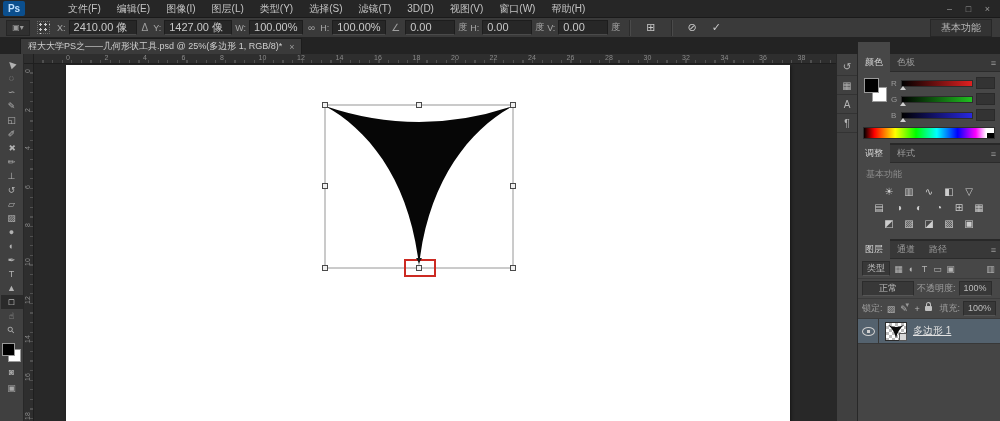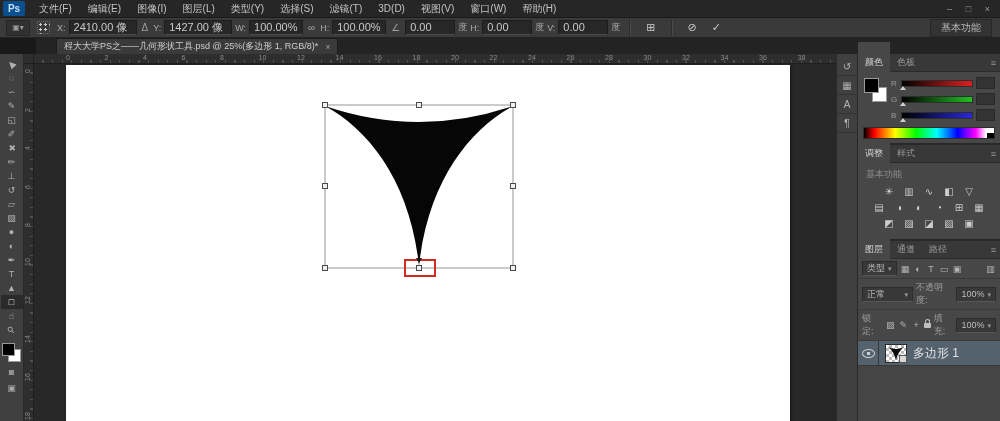--- a/index.html
+++ b/index.html
@@ -3,41 +3,41 @@
 <meta charset="utf-8">
 <style>
   html,body{margin:0;padding:0;background:#191919;}
   body{width:1000px;height:421px;overflow:hidden;font-family:"Liberation Sans","DejaVu Sans",sans-serif;
        -webkit-font-smoothing:antialiased;color:#c8c8c8;}
   .app{width:1000px;height:421px;display:flex;flex-direction:column;}
 
   
   .menubar{height:18px;background:#262626;display:flex;align-items:center;font-size:10px;color:#c4c4c4;flex:0 0 18px;border-bottom:1px solid #1a1a1a;box-sizing:border-box;}
   .pslogo{width:22px;height:15px;margin:0 6px 0 3px;background:#0b4f8e;color:#bfe0ff;font-weight:bold;font-size:10px;display:flex;align-items:center;justify-content:center;border-radius:2px;}
-  .menu-items{display:flex;height:100%;align-items:center;}
+  .menu-items{display:flex;height:100%;align-items:center;margin-left:29px;}
   .menu-item{padding:0 8px;cursor:default;line-height:18px;}
   .win-controls{margin-left:auto;display:flex;align-items:center;padding-right:4px;}
   .win-btn{width:17px;height:13px;display:flex;align-items:center;justify-content:center;color:#9a9a9a;font-size:9px;margin-left:2px;}
 
   
   .optionsbar{height:20px;flex:0 0 20px;background:#3a3a3a;border-bottom:1px solid #232323;display:flex;align-items:center;font-size:9px;color:#b8b8b8;box-sizing:border-box;}
   .opt-group{display:flex;align-items:center;gap:3px;margin-left:6px;}
   .tool-preset{width:22px;height:14px;background:#303030;border:1px solid #262626;display:flex;align-items:center;justify-content:center;font-size:8px;color:#999;}
   .refpoint{width:11px;height:11px;margin:0 4px;background:
      radial-gradient(circle,#cfcfcf 1px,transparent 1.2px) 0 0/5px 5px;border:1px dotted #6d6d6d;}
   .opt-label{color:#a9a9a9;}
   .opt-field{background:#272727;border:1px solid #1d1d1d;border-bottom-color:#4a4a4a;color:#c9c9c9;height:13px;line-height:13px;padding:0 4px;font-size:11px;}
   .w62{width:58px;} .w42{width:44px;} .w40{width:40px;}
   .opt-icon{color:#9f9f9f;font-size:10px;padding:0 2px;}
   .opt-sep{width:1px;height:16px;background:#2c2c2c;border-right:1px solid #4a4a4a;margin:0 6px;}
   .commit{color:#c9c9c9;font-size:11px;padding:0 6px;}
   .workspace{margin-left:auto;margin-right:8px;background:#333;border:1px solid #272727;padding:1px 10px;color:#b5b5b5;font-size:10px;}
 
   
-  .tabbar{height:16px;flex:0 0 16px;background:#232323;display:flex;align-items:flex-start;margin-left:36px;}
+  .tabbar{height:16px;flex:0 0 16px;background:#232323;display:flex;align-items:flex-start;}
   .doc-tab{margin-left:20px;background:#3a3a3a;color:#cfcfcf;font-size:9px;height:15px;display:flex;align-items:center;padding:0 7px;border:1px solid #1c1c1c;border-bottom:none;gap:7px;max-width:330px;white-space:nowrap;}
   .doc-tab .close{color:#9a9a9a;font-size:9px;}
 
   
   .main{flex:1;display:flex;min-height:0;}
 
   
   .toolbox{width:24px;flex:0 0 24px;background:#404040;border-right:1px solid #282828;display:flex;flex-direction:column;align-items:center;padding-top:3px;box-sizing:border-box;}
   .tool{width:22px;height:14px;display:flex;align-items:center;justify-content:center;color:#b2b2b2;font-size:9px;line-height:1;}
   .tool.selected{background:#2a2a2a;color:#e8e8e8;}
@@ -87,35 +87,35 @@
 
   
   .adj-body{padding:3px 6px 6px 6px;}
   .adj-hint{color:#8f8f8f;font-size:9px;margin:2px 0 4px 2px;}
   .adj-row{display:flex;justify-content:center;gap:6px;margin-bottom:3px;}
   .adj-icon{width:14px;height:13px;display:flex;align-items:center;justify-content:center;color:#cdcdcd;font-size:10px;}
 
   
   .layers-panel{flex:1;display:flex;flex-direction:column;}
   .lp-row{display:flex;align-items:center;padding:2px 4px;gap:3px;border-bottom:1px solid #3b3b3b;}
-  .drop{background:#383838;border:1px solid #2c2c2c;border-bottom-color:#565656;height:13px;line-height:13px;padding:0 4px;color:#bdbdbd;display:flex;align-items:center;gap:3px;}
+  .drop{background:#383838;border:1px solid #2c2c2c;border-bottom-color:#565656;height:13px;line-height:13px;padding:0 4px;color:#bdbdbd;display:flex;align-items:center;gap:3px;flex-direction:column;}
   .caret{font-size:7px;color:#9a9a9a;}
   .tiny-icon{color:#b5b5b5;font-size:9px;width:11px;text-align:center;}
   .lp-label{color:#9f9f9f;}
   .layer-list{flex:1;background:#454545;}
   .layer-row{height:24px;display:flex;align-items:center;border-bottom:1px solid #383838;}
   .layer-row.selected{background:#54626e;}
   .eye-cell{width:20px;height:100%;display:flex;align-items:center;justify-content:center;border-right:1px solid #383838;}
   .eye{display:inline-block;width:11px;height:7px;border:1px solid #cfcfcf;border-radius:50%;background:radial-gradient(circle,#cfcfcf 1.5px,transparent 2px);}
   .thumb{width:20px;height:17px;margin:0 6px 0 6px;border:1px solid #2a2a2a;position:relative;flex:0 0 20px;
      background-color:#fff;background-image:linear-gradient(45deg,#bbb 25%,transparent 25%,transparent 75%,#bbb 75%),linear-gradient(45deg,#bbb 25%,transparent 25%,transparent 75%,#bbb 75%);background-size:6px 6px;background-position:0 0,3px 3px;}
   .thumb.white{background:#fff;}
   .thumb svg{position:absolute;left:0;top:0;}
   .thumb .badge{position:absolute;right:-1px;bottom:-1px;width:6px;height:6px;background:#d8d8d8;border:1px solid #555;}
-  .layer-name{color:#e2e2e2;font-size:12px;}
+  .layer-name{color:#e2e2e2;font-size:10px;text-decoration:underline;}
   .layer-name.italic{font-style:italic;color:#d8d8d8;}
   .layer-lock{margin-left:auto;margin-right:8px;}
 
   .padlock{display:inline-block;position:relative;width:7px;height:5px;background:#c0c0c0;border-radius:1px;vertical-align:middle;}
   .padlock:before{content:"";position:absolute;left:1px;top:-4px;width:3px;height:4px;border:1px solid #c0c0c0;border-bottom:none;border-radius:3px 3px 0 0;}
 </style>
 </head>
 <body>
 
 <div class="app">

